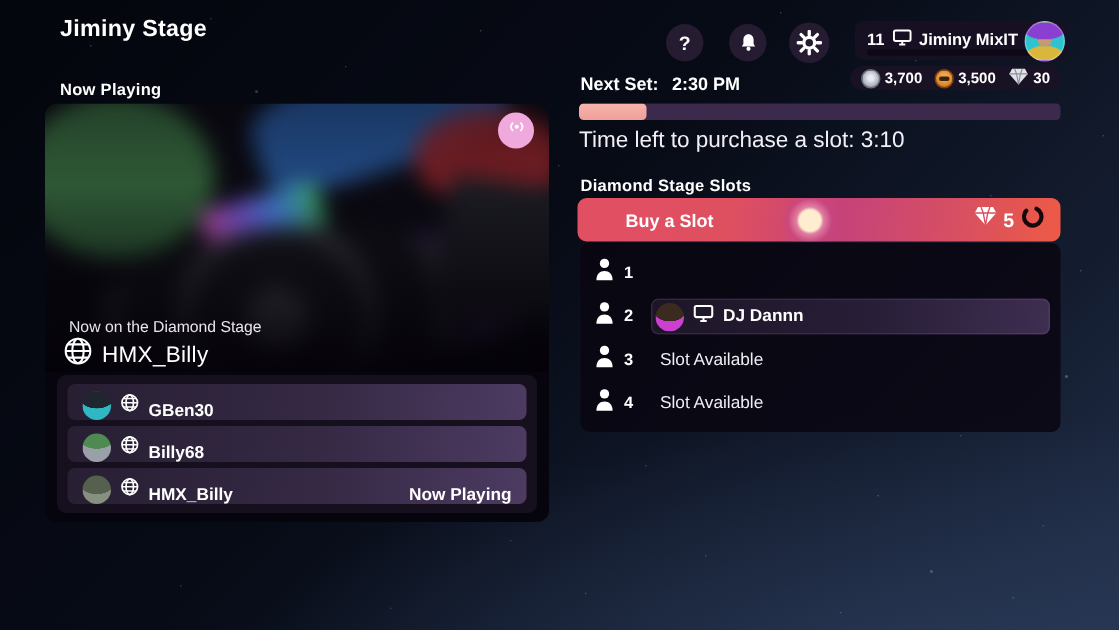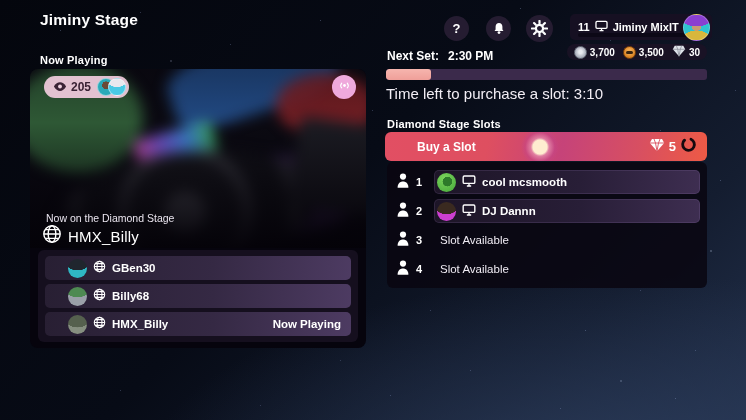--- a/index.html
+++ b/index.html
@@ -74,21 +74,21 @@
   .viewers{position:absolute;left:14px;top:7px;height:22px;border-radius:12px;background:rgba(242,204,222,.92);display:flex;align-items:center;gap:4px;padding:0 3px 0 9px;color:#3a2335;}
   .viewers .cnt{font-size:12px;font-weight:bold;}
   .mini-av{width:18px;height:18px;border-radius:50%;border:1px solid rgba(255,255,255,.5);box-sizing:border-box;}
   .mini1{background:radial-gradient(circle 4px at 50% 40%, #6b4a35 97%, rgba(0,0,0,0)), #2aa9b8;}
   .mini2{margin-left:-7px;background:radial-gradient(ellipse 55% 30% at 50% 20%, #e8e8ee 97%, rgba(0,0,0,0)), #49c9e4;}
   .bcast{position:absolute;right:10px;top:6px;width:24px;height:24px;border-radius:50%;background:#efa9dc;display:flex;align-items:center;justify-content:center;cursor:pointer;}
   .vcaption{position:absolute;left:16px;top:143px;font-size:10.5px;color:#e9e4ee;}
   .vdj{position:absolute;left:12px;top:155px;display:flex;align-items:center;gap:6px;}
   .vdj .djname{font-size:15px;letter-spacing:.2px;}
   .qwrap{position:absolute;left:8px;top:181px;width:320px;height:92px;background:#150f1e;border-radius:6px;box-sizing:border-box;padding:6px 7px;display:flex;flex-direction:column;gap:4px;}
-  .qrow{flex:1;border-radius:5px;display:flex;align-items:center;gap:6px;padding:0 10px 0 23px;
+  .qrow{flex:1;border-radius:5px;display:flex;align-items:flex-end;gap:6px;padding:0 10px 0 10px;
      background:linear-gradient(95deg,#281f33 0%,#35294４ 55%,#4d3b62 100%);
      background:linear-gradient(95deg,#281f33 0%,#352944 55%,#4d3b62 100%);cursor:pointer;}
   .qrow .qname{font-size:11.5px;font-weight:bold;}
   .qrow .qstatus{margin-left:auto;font-size:11.5px;font-weight:bold;}
   .av-q{width:19px;height:19px;}
   .av-gben{background:radial-gradient(ellipse 60% 38% at 50% 22%, #20262e 97%, rgba(0,0,0,0)), #2fb7c4;}
   .av-billy68{background:radial-gradient(ellipse 60% 34% at 50% 20%, #4e8a52 97%, rgba(0,0,0,0)), #9aa0a8;}
   .av-hmx{background:radial-gradient(ellipse 62% 40% at 50% 26%, #55604e 97%, rgba(0,0,0,0)), #868f80;}
 
   
@@ -192,33 +192,20 @@
       <div class="blob b-green"></div>
       <div class="blob b-cyan"></div>
       <div class="blob b-red"></div>
       <div class="b-rainbow abs"></div>
       <div class="blob b-purple"></div>
       <div class="abs deck"></div>
       <div class="abs deck2"></div>
     </div>
     <div class="vshade"></div>
 
-    <div class="viewers">
-      <span>
-        <svg width="14" height="11" viewBox="0 0 16 12">
-            <path d="M1 6 C3 2.4 5.4 1 8 1 C10.6 1 13 2.4 15 6 C13 9.6 10.6 11 8 11 C5.4 11 3 9.6 1 6 Z" fill="#3a2335"></path>
-            <circle cx="8" cy="6" r="2.2" fill="#efd2e0"></circle>
-          </svg>
-      </span>
-      <span class="cnt">205</span>
-      <span style="display:flex;margin-left:2px;">
-        <span class="mini-av mini1"></span>
-        <span class="mini-av mini2"></span>
-      </span>
-    </div>
 
     <div class="bcast">
       <span>
         <svg width="13" height="13" viewBox="0 0 16 16">
             <circle cx="8" cy="8" r="1.7" fill="#fff"></circle>
             <path d="M4.6 5 a4.6 4.6 0 0 0 0 6 M11.4 5 a4.6 4.6 0 0 1 0 6" stroke="#fff" stroke-width="1.4" fill="none" stroke-linecap="round"></path>
           </svg>
       </span>
     </div>
 
@@ -314,30 +301,20 @@
 <div class="abs spanel">
 
   <div class="srow">
     <span class="personicon">
       <svg width="16" height="17" viewBox="0 0 16 17">
           <circle cx="8" cy="4.6" r="3.1" fill="#fff"></circle>
           <path d="M2.6 15.8 C2.6 11.6 5 9.6 8 9.6 C11 9.6 13.4 11.6 13.4 15.8 Z" fill="#fff"></path>
         </svg>
     </span>
     <span class="snum">1</span>
-    <span class="spill">
-      <span class="av av-s av-cool"></span>
-      <span>
-        <svg width="14" height="12" viewBox="0 0 16 14">
-            <rect x="1.2" y="1.2" width="13.6" height="8.6" rx="1.4" fill="none" stroke="#fff" stroke-width="1.6"></rect>
-            <path d="M5.5 12.8h5M8 10v2.6" stroke="#fff" stroke-width="1.6"></path>
-          </svg>
-      </span>
-      <span class="sname">cool mcsmooth</span>
-    </span>
   </div>
 
   <div class="srow">
     <span class="personicon">
       <svg width="16" height="17" viewBox="0 0 16 17">
           <circle cx="8" cy="4.6" r="3.1" fill="#fff"></circle>
           <path d="M2.6 15.8 C2.6 11.6 5 9.6 8 9.6 C11 9.6 13.4 11.6 13.4 15.8 Z" fill="#fff"></path>
         </svg>
     </span>
     <span class="snum">2</span>

